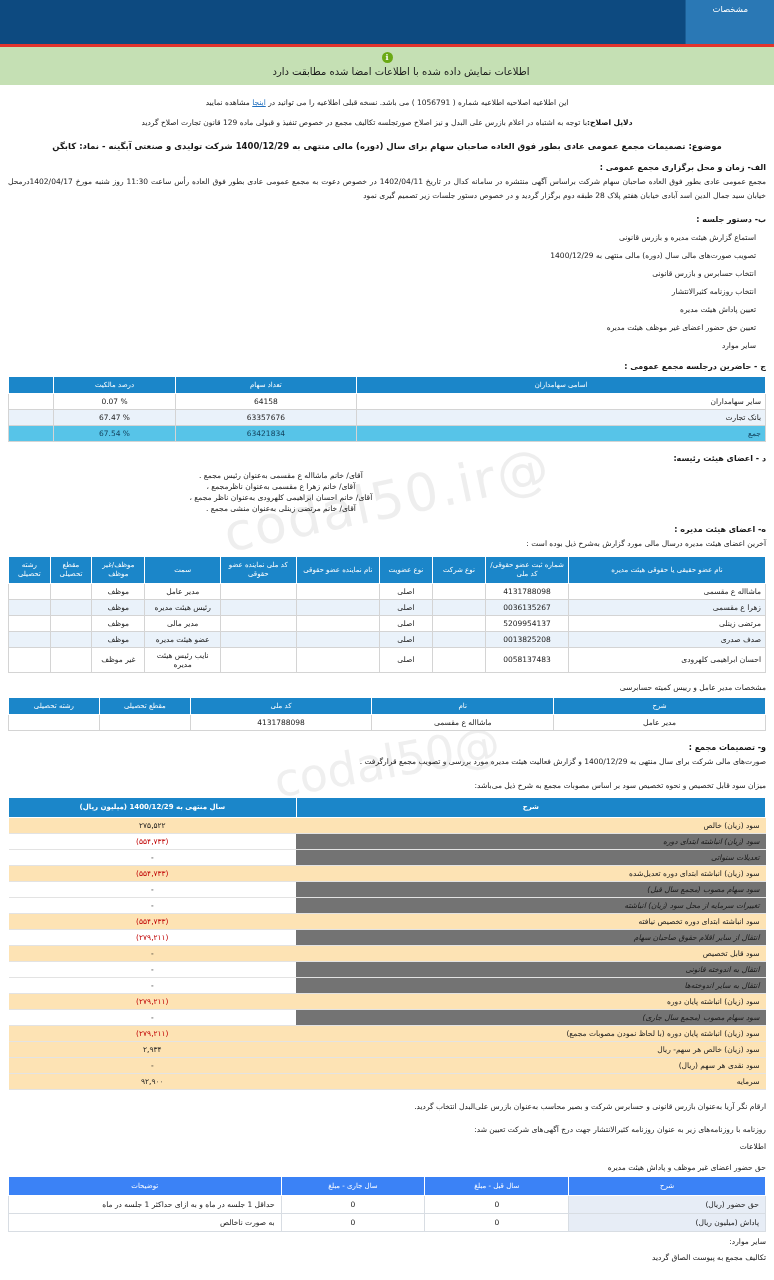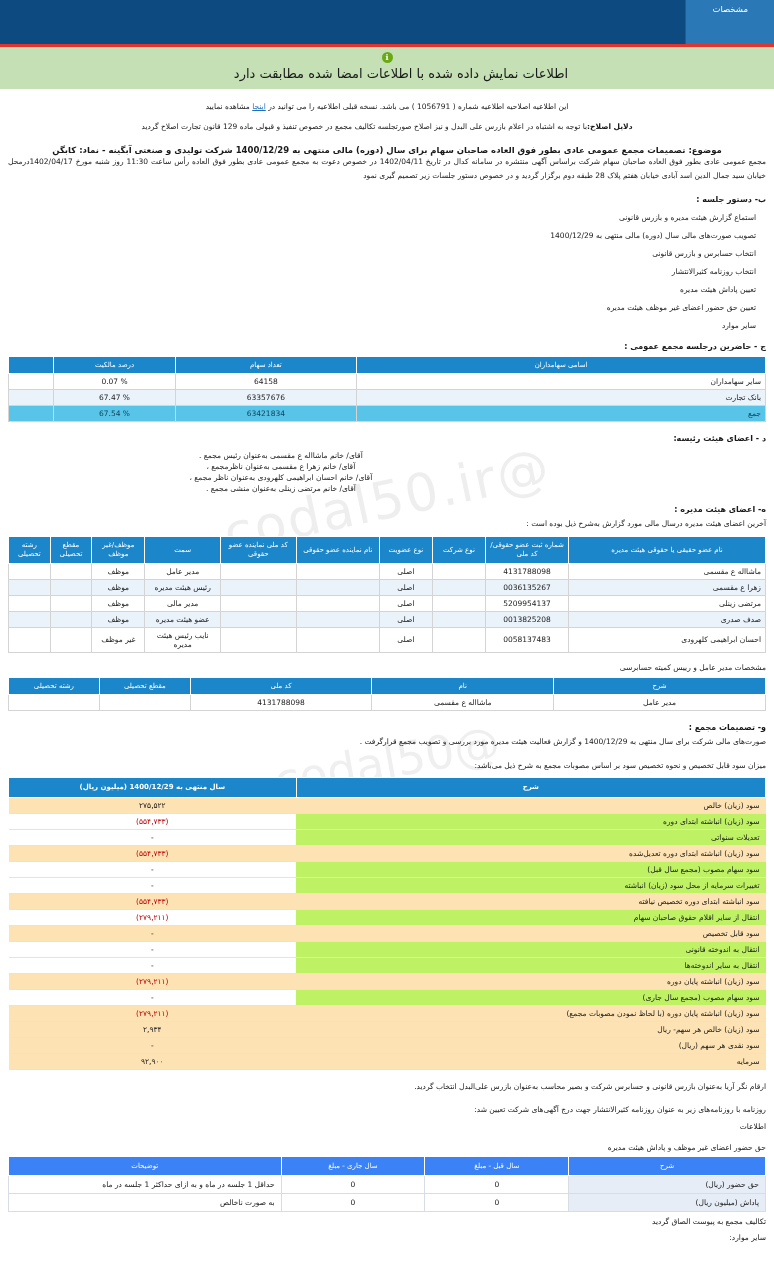--- a/index.html
+++ b/index.html
@@ -51,21 +51,21 @@
     width: 11px; height: 11px;
     border-radius: 50%;
     background: #6aa914;
     color: #ffffff;
     font-size: 8px;
     line-height: 11px;
     font-weight: bold;
     font-family: "DejaVu Serif", serif;
     margin-bottom: 3px;
   }
-  .infobar-text { font-size: 13px; color: #1a1a1a; padding-left: 28px; }
+  .infobar-text { font-size: 10px; color: #1a1a1a; padding-left: 28px; }
 
   
   .content { padding: 0 8px; position: relative; z-index: 2; }
 
   .notice {
     text-align: center;
     font-size: 7.5px;
     margin: 12px 0 0 0;
     line-height: 1.7;
   }
@@ -148,21 +148,21 @@
     font-size: 7px;
   }
   table.profit td {
     border-top: 1px solid #e3e3e3;
     border-bottom: 1px solid #e3e3e3;
     padding: 3px 6px;
     height: 15px;
   }
   table.profit td.desc { text-align: right; }
   table.profit td.val  { text-align: center; }
-  tr.p-odd  td.desc { background: #bef264; }
+  tr.p-odd  td.desc { background: #737373; font-style: italic; }
   tr.p-odd  td.val  { background: #ffffff; }
   tr.p-even td.desc { background: #fde3b4; }
   tr.p-even td.val  { background: #fde3b4; }
   .neg { color: #c00000; }
 
   
   table.fee { width: 100%; border-collapse: collapse; font-size: 7.5px; margin-top: 4px; }
   table.fee th {
     background: #3b82f6; color:#fff; font-weight: normal;
     border: 1px solid #ffffff; padding: 5px 4px; font-size: 7px;
@@ -228,20 +228,21 @@
     <span>این اطلاعیه اصلاحیه اطلاعیه شماره ( 1056791 ) می باشد. نسخه قبلی اطلاعیه را می توانید در</span>
     <a href="#">اینجا</a>
     <span>مشاهده نمایید</span>
   </div>
   <div class="notice-reason">
     <b>دلایل اصلاح:</b><span>با توجه به اشتباه در اعلام بازرس علی البدل و نیز اصلاح صورتجلسه تکالیف مجمع در خصوص تنفیذ و قبولی ماده 129 قانون تجارت اصلاح گردید</span>
   </div>
 
   <div class="subject">موضوع: تصمیمات مجمع عمومی عادی بطور فوق العاده صاحبان سهام برای سال (دوره) مالی منتهی به 1400/12/29 شرکت تولیدی و صنعتی آبگینه - نماد: کابگن</div>
 
+  <div class="section-head">الف- زمان و محل برگزاری مجمع عمومی :</div>
   <p class="para">مجمع عمومی عادی بطور فوق العاده صاحبان سهام شرکت براساس آگهی منتشره در سامانه کدال در تاریخ 1402/04/11 در خصوص دعوت به مجمع عمومی عادی بطور فوق العاده رأس ساعت 11:30 روز شنبه مورخ 1402/04/17درمحل  خیابان سید جمال الدین اسد آبادی خیابان هفتم پلاک 28 طبقه دوم  برگزار گردید و در خصوص دستور جلسات زیر تصمیم گیری نمود</p>
 
   <div class="section-head">ب- دستور جلسه :</div>
   <div class="agenda-item">استماع گزارش هیئت مدیره و بازرس قانونی</div>
   <div class="agenda-item">تصویب صورت‌های مالی سال (دوره) مالی منتهی به 1400/12/29</div>
   <div class="agenda-item">انتخاب حسابرس و بازرس قانونی</div>
   <div class="agenda-item">انتخاب روزنامه کثیرالانتشار</div>
   <div class="agenda-item">تعیین پاداش هیئت مدیره</div>
   <div class="agenda-item">تعیین حق حضور اعضای غیر موظف هیئت مدیره</div>
   <div class="agenda-item">سایر موارد</div>
@@ -495,16 +496,16 @@
       </tr>
       <tr>
         <td class="lbl">پاداش (میلیون ریال)</td>
         <td class="ctr">0</td>
         <td class="ctr">0</td>
         <td class="note">به صورت ناخالص</td>
       </tr>
     </tbody>
   </table>
 
+  <div class="tail">سایر موارد:</div>
   <div class="tail">تکالیف مجمع به پیوست الصاق گردید</div>
-  <div class="tail">سایر موارد:</div>
 
 </div>
 
 </body></html>

